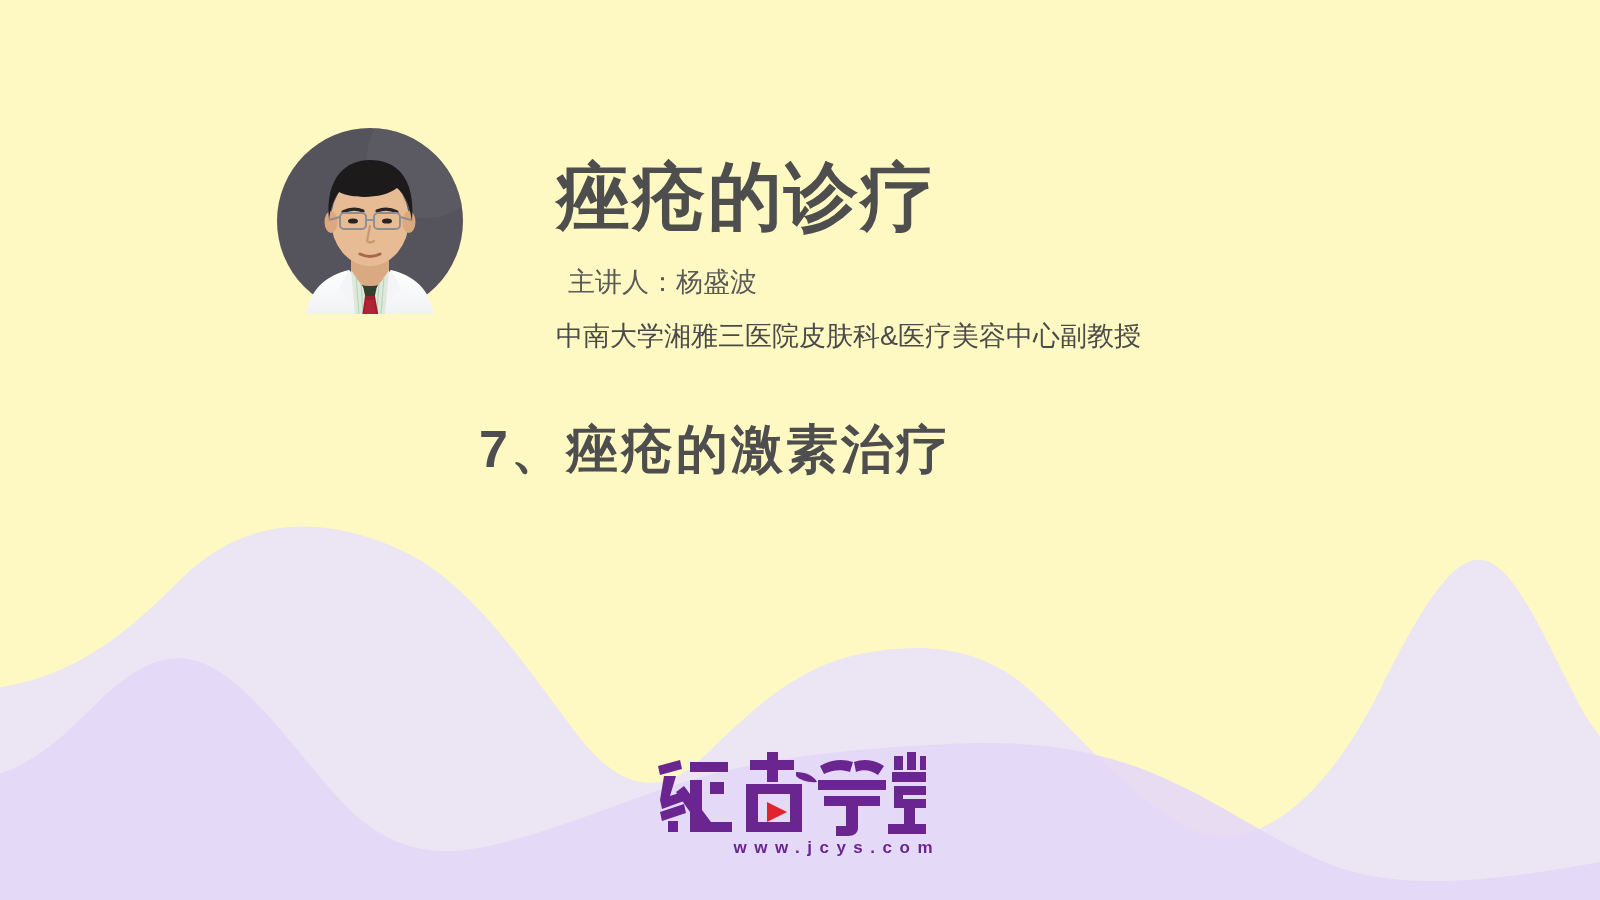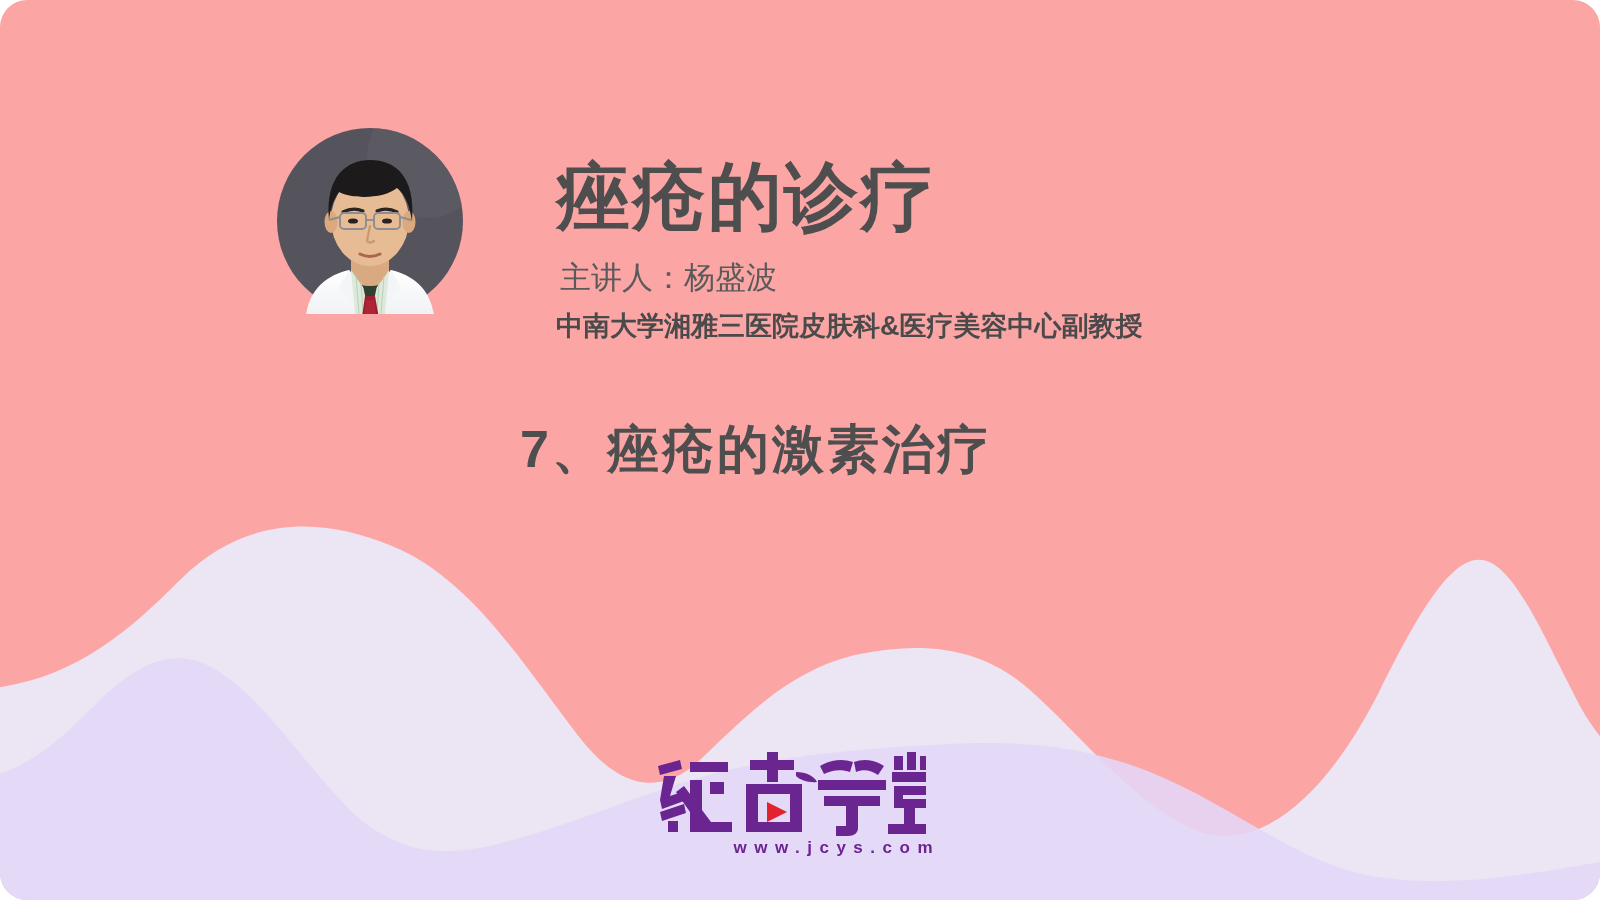--- a/index.html
+++ b/index.html
@@ -10,22 +10,21 @@
   }
   body {
     font-family: "Liberation Sans", "DejaVu Sans", sans-serif;
   }
 
   .slide {
     position: relative;
     width: 1600px;
     height: 900px;
     overflow: hidden;
-    background: #fca5a5;
-    border-radius: 27px;
+    background: #fef9c3;
   }
 
   
   .waves {
     position: absolute;
     left: 0;
     top: 0;
     width: 1600px;
     height: 900px;
     z-index: 0;
@@ -70,53 +69,52 @@
     margin: 0;
     font-size: 74px;
     line-height: 1.0;
     font-weight: bold;
     color: #4e4e4e;
     letter-spacing: 2px;
     white-space: nowrap;
   }
 
   .speaker-line {
-    margin: 4px;
+    margin: 12px;
     padding-top: 16px;
-    font-size: 31px;
+    font-size: 27px;
     line-height: 1.55;
     color: #5a5a5a;
     font-weight: 500;
     white-space: nowrap;
   }
 
   .affiliation-line {
     margin: 0;
     font-size: 27px;
     line-height: 1.55;
     color: #4a4a4a;
-    font-weight: 700;
+    font-weight: 400;
     white-space: nowrap;
   }
 
   
   .section-heading {
     position: absolute;
     left: 0;
     top: 418px;
     width: 1430px;
     text-align: center;
     z-index: 2;
     margin: 0;
     font-size: 52px;
     line-height: 1.2;
     font-weight: bold;
     color: #4e4e4e;
     letter-spacing: 3px;
-    padding-left: 41px;
   }
 
   
   .logo {
     position: absolute;
     left: 640px;
     top: 752px;
     width: 300px;
     height: 120px;
     z-index: 3;

